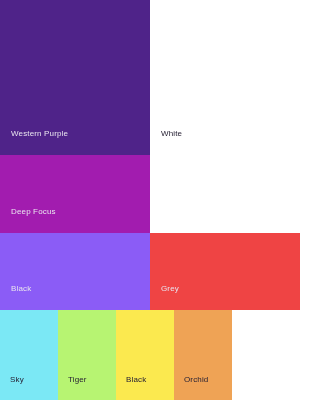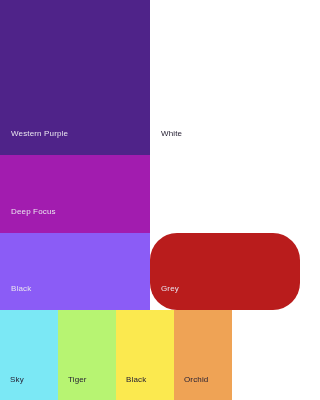--- a/index.html
+++ b/index.html
@@ -76,21 +76,21 @@
   <div class="swatch-row row-2">
     <div class="swatch swatch-half" style="background-color: #a21caf;">
       <span class="swatch-label label-light">Deep Focus</span>
     </div>
   </div>
 
   <div class="swatch-row row-3">
     <div class="swatch swatch-half" style="background-color: #8b5cf6; text-align: right;">
       <span class="swatch-label label-light">Black</span>
     </div>
-    <div class="swatch swatch-half" style="background-color: #b91c1c; border-radius: 27px;">
+    <div class="swatch swatch-half" style="background-color: #ef4444;">
       <span class="swatch-label label-light">Grey</span>
     </div>
   </div>
 
   <div class="swatch-row row-4">
     <div class="swatch swatch-quarter" style="background-color: rgb(123, 232, 245);">
       <span class="swatch-label label-dark">Sky</span>
     </div>
     <div class="swatch swatch-quarter" style="background-color: rgb(183, 244, 114);">
       <span class="swatch-label label-dark">Tiger</span>

